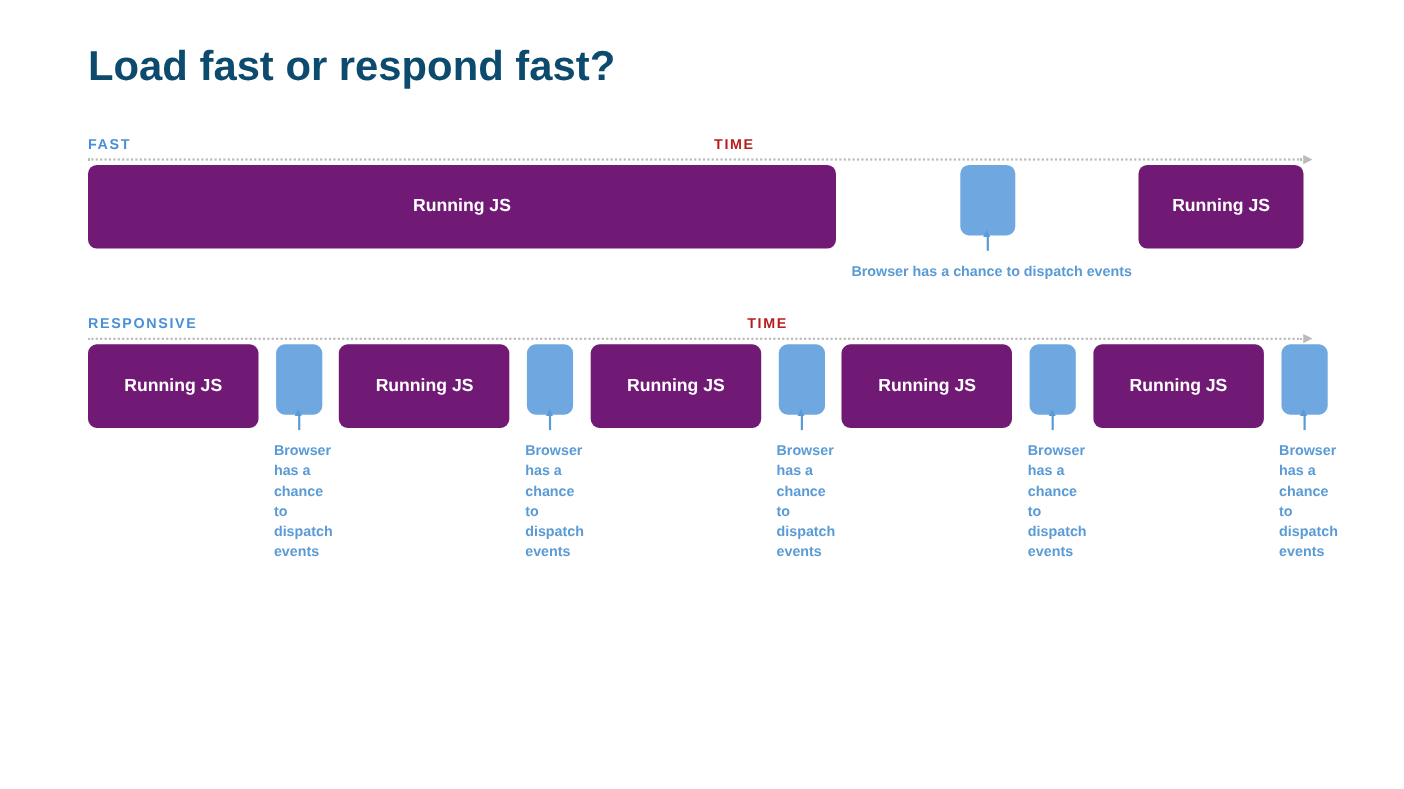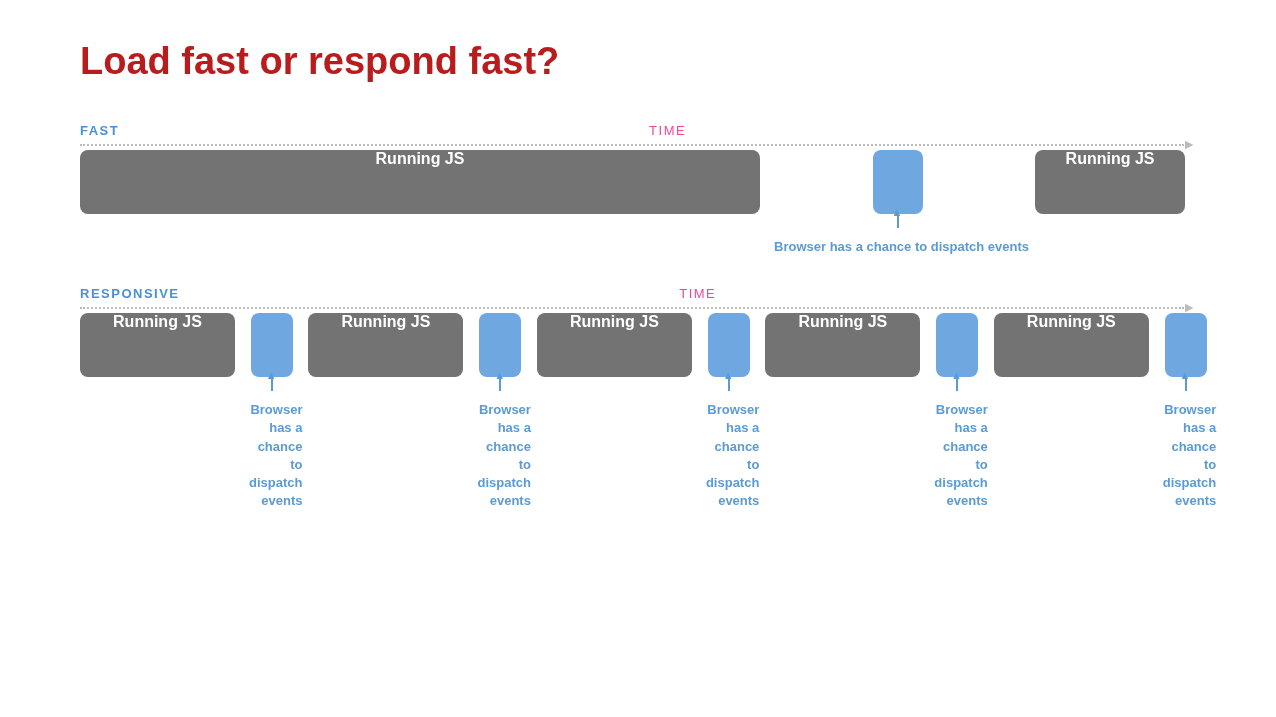--- a/index.html
+++ b/index.html
@@ -8,21 +8,21 @@
       font-family: 'Arial', sans-serif;
       width: 1276px;
       height: 717px;
       overflow: hidden;
       padding: 40px 80px;
     }
 
     .page-title {
       font-size: 38px;
       font-weight: 900;
-      color: #b91c1c;
+      color: #0c4a6e;
       margin-bottom: 40px;
     }
 
     .diagram-section {
       margin-bottom: 30px;
     }
 
     .section-label {
       font-size: 13px;
       font-weight: 700;
@@ -33,22 +33,22 @@
       color: #4a90d9;
       text-align: right;
     }
 
     .section-label.responsive {
       color: #4a90d9;
     }
 
     .time-label {
       font-size: 13px;
-      font-weight: 400;
-      color: #ec4899;
+      font-weight: 700;
+      color: #b91c1c;
       letter-spacing: 1.5px;
     }
 
     .timeline-row {
       display: flex;
       align-items: center;
       margin-bottom: 4px;
     }
 
     .timeline-arrow {
@@ -69,46 +69,47 @@
     .timeline-arrow::after {
       content: '►';
       position: absolute;
       right: 0;
       top: -8px;
       font-size: 14px;
       color: #bbb;
     }
 
     .js-block {
-      background: #737373;
+      background: #701a75;
       color: #fff;
       font-size: 16px;
       font-weight: 700;
       border-radius: 8px;
       display: flex;
+      align-items: center;
       justify-content: center;
-      height: 64px;
+      height: 76px;
     }
 
     .gap-block {
       background: #6fa8e0;
       border-radius: 8px;
       height: 64px;
       display: flex;
       align-items: center;
       justify-content: center;
     }
 
     .annotation {
       margin-top: 10px;
       font-size: 13px;
       font-weight: 700;
       color: #5b9bd5;
       line-height: 1.4;
-      text-align: right;
+      text-align: left;
       padding-left: 8px;
     }
 
     .annotation-arrow {
       width: 2px;
       height: 14px;
       background: #5b9bd5;
       margin: 0 auto;
       position: relative;
     }

